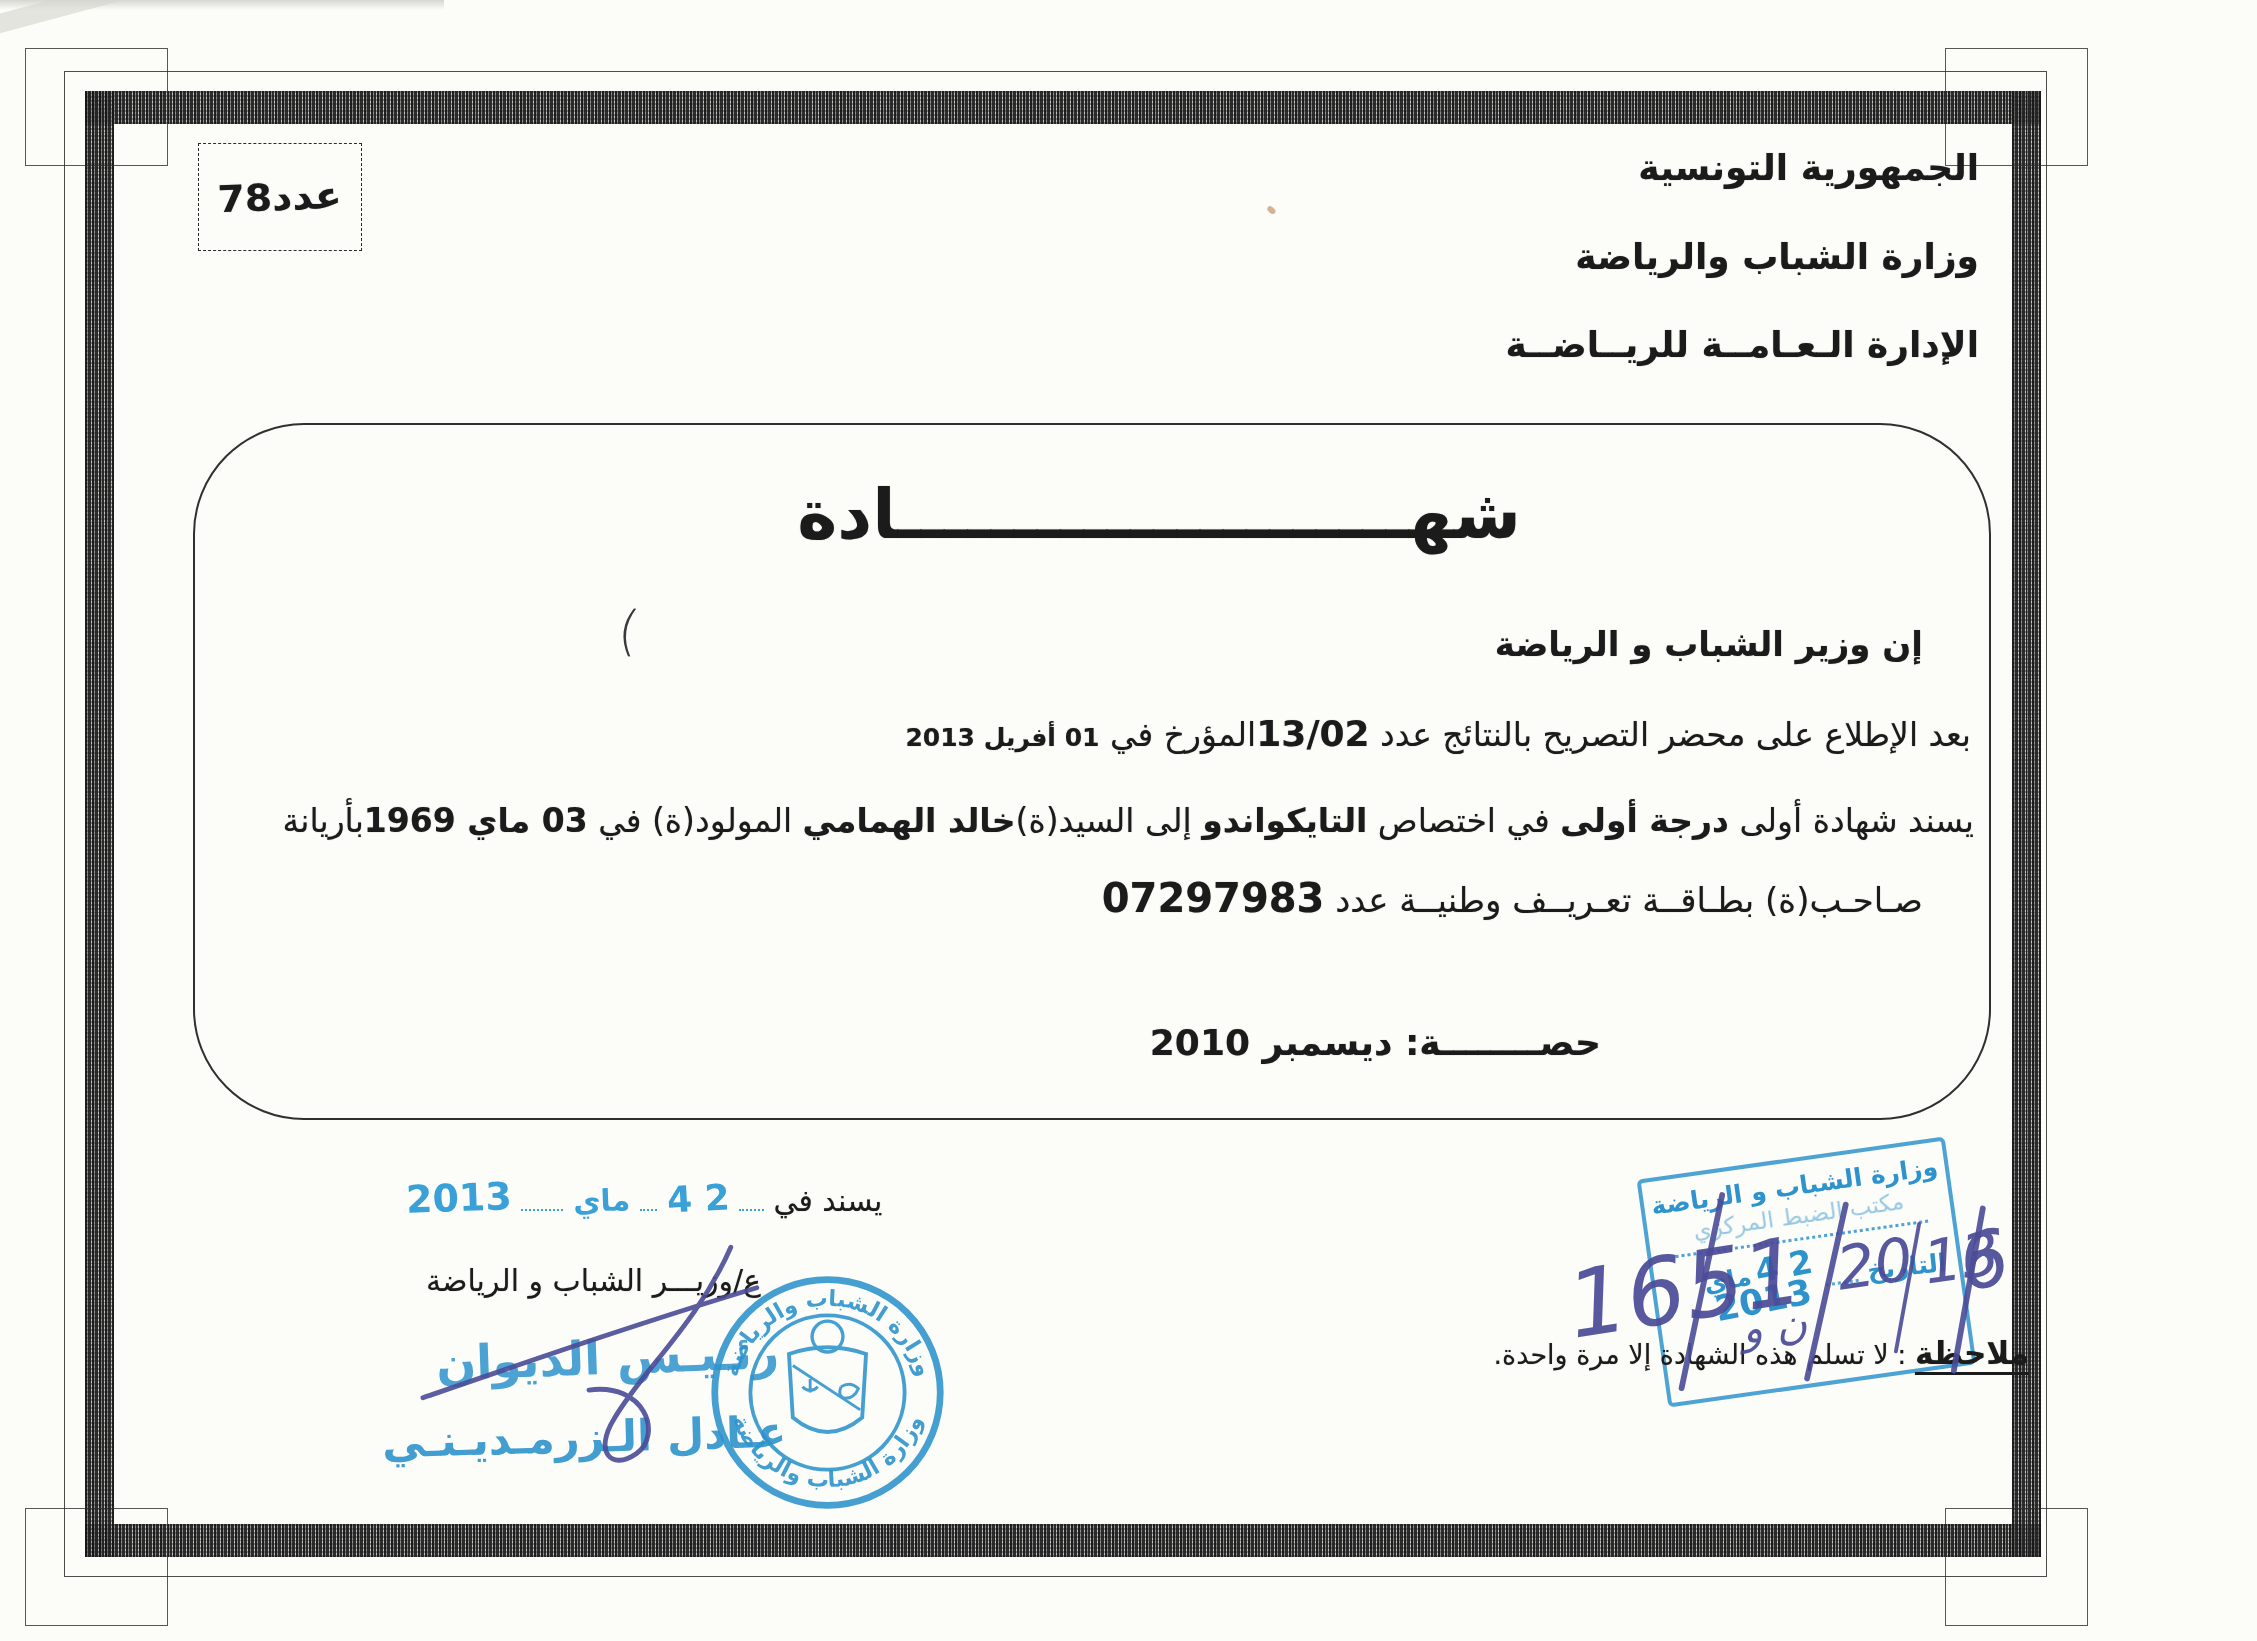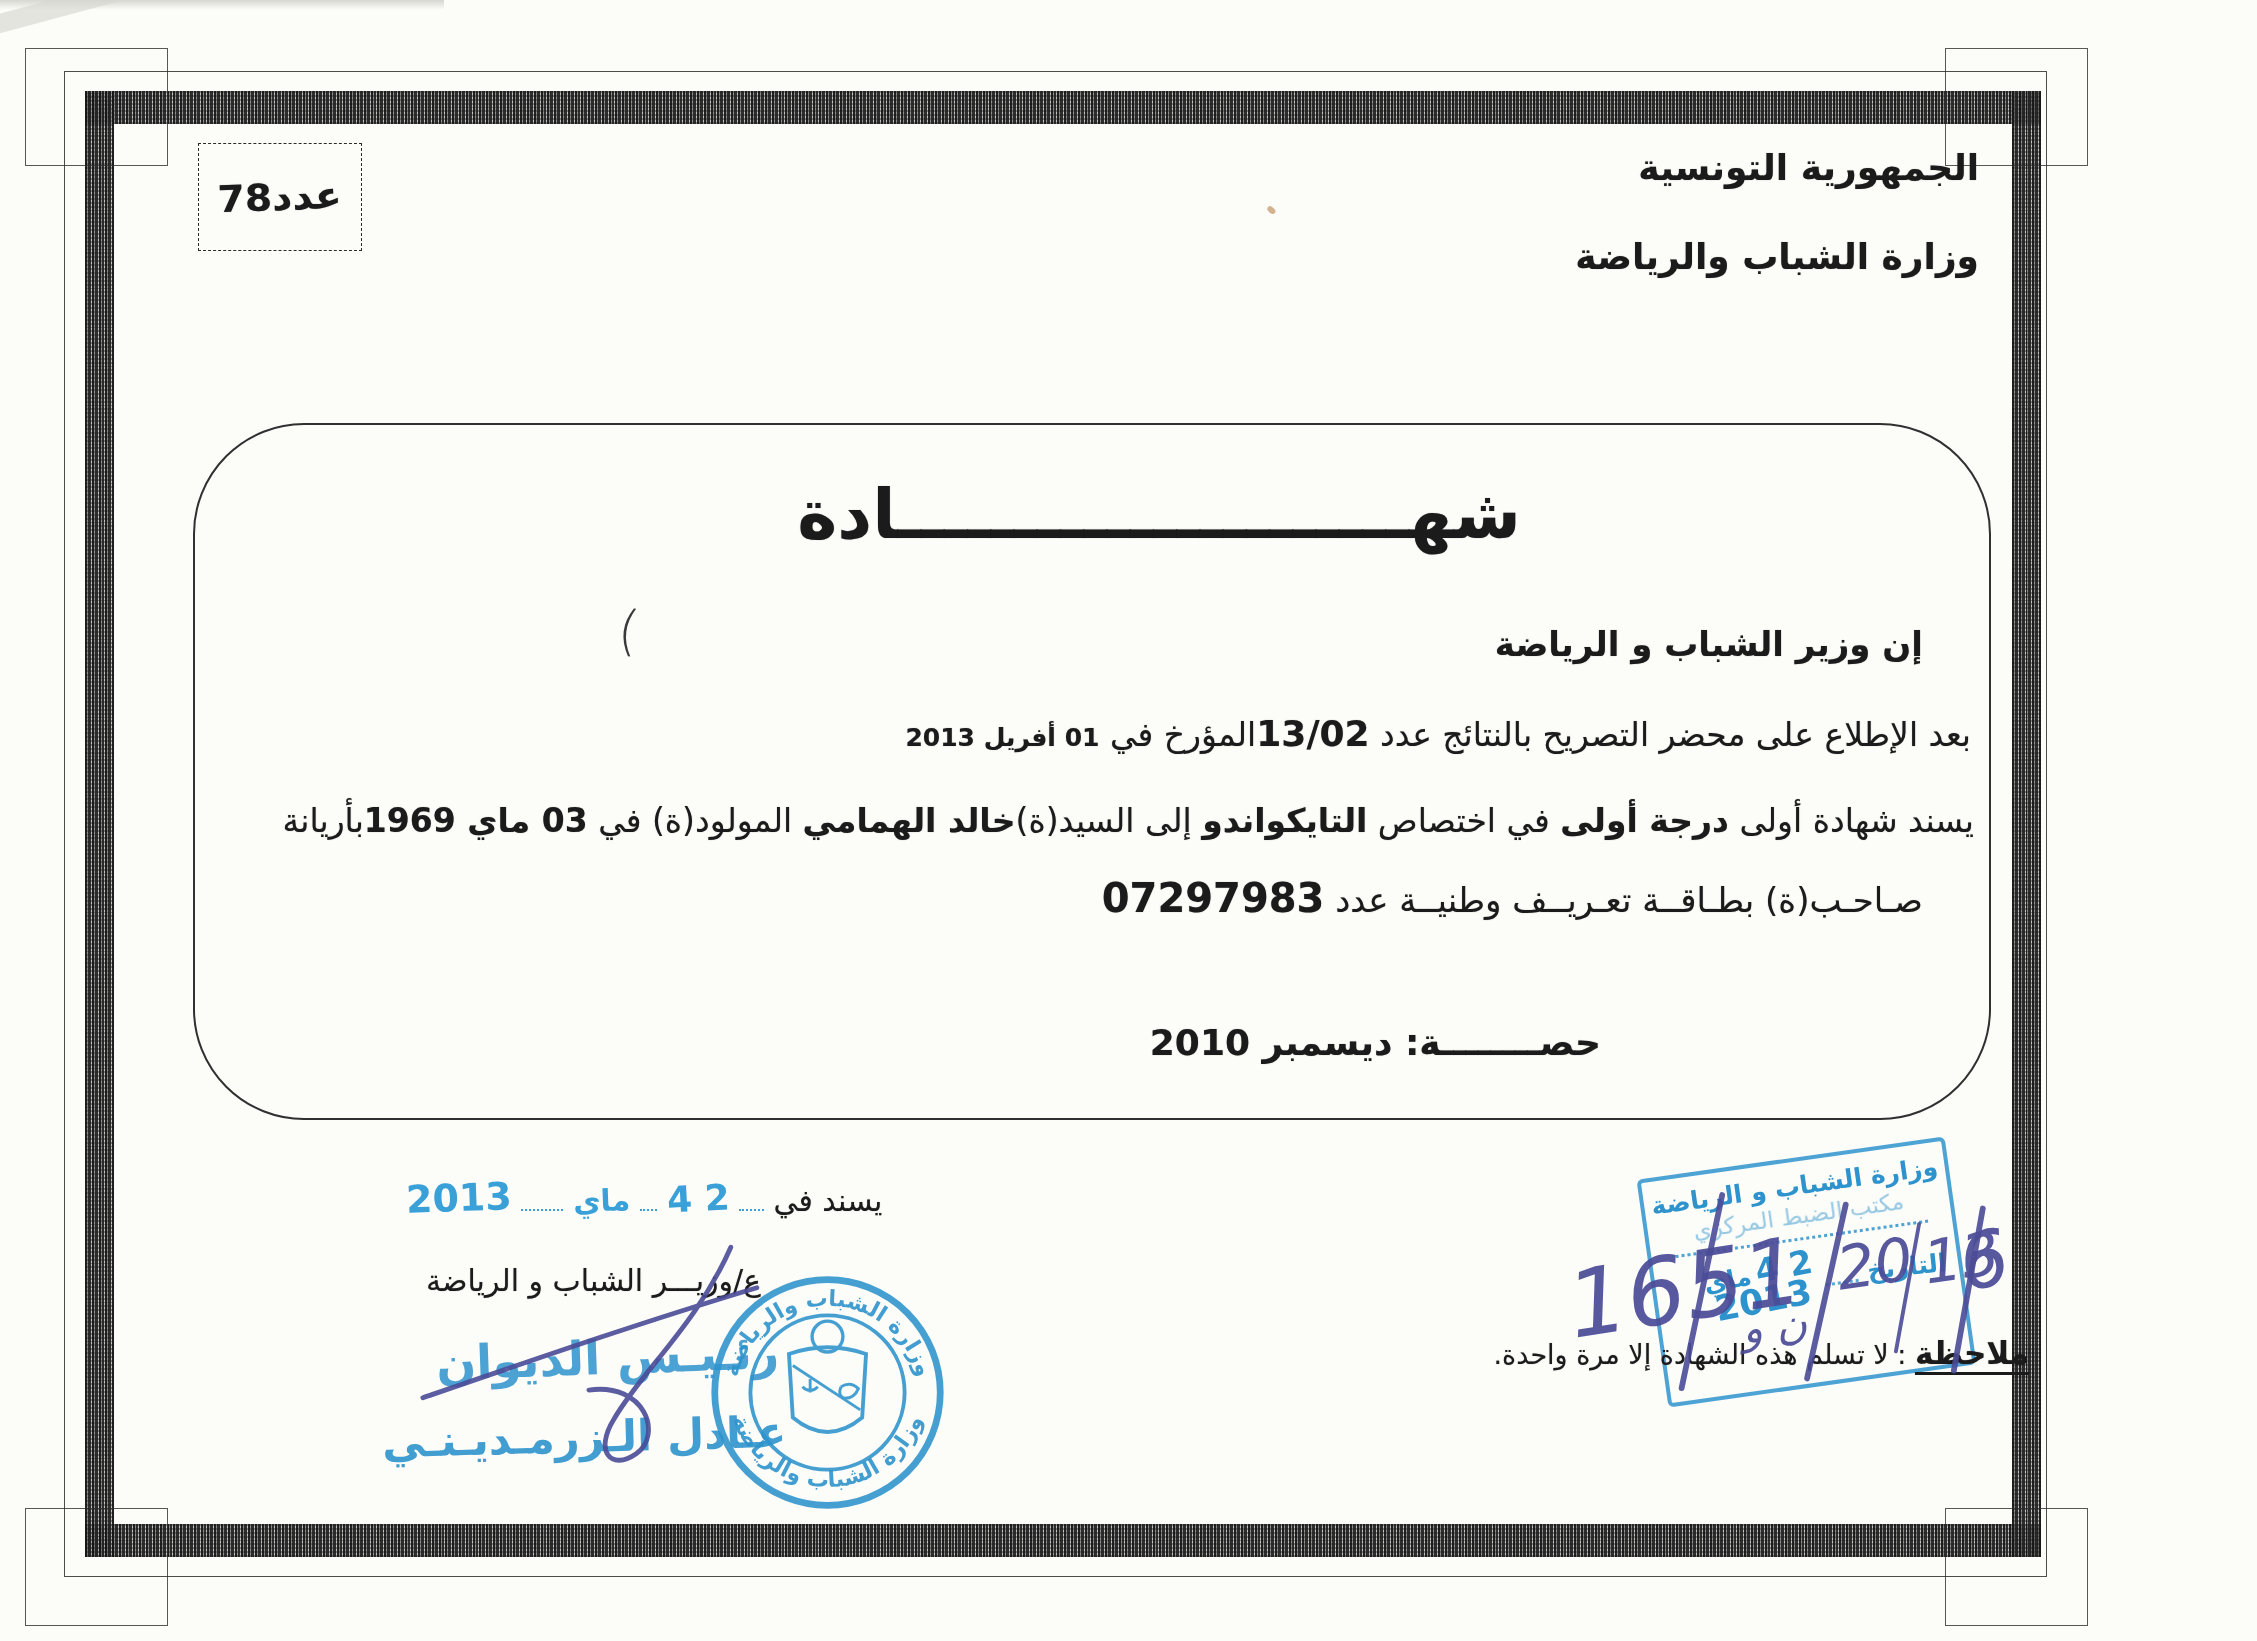--- a/index.html
+++ b/index.html
@@ -102,20 +102,21 @@
   <div class="abs corner-sq" style="left:1945px; top:48px;  width:143px; height:118px;"></div>
   <div class="abs corner-sq" style="left:25px;  top:1508px; width:143px; height:118px;"></div>
   <div class="abs corner-sq" style="left:1945px; top:1508px; width:143px; height:118px;"></div>
 
   <div class="abs serial-box">
     <span class="arab inktext">عدد78</span>
   </div>
 
   <div class="abs hline arab inktext" style="left:1564px; top:147px;">الجمهورية التونسية</div>
   <div class="abs hline arab inktext" style="left:1564px; top:236px;">وزارة الشباب والرياضة</div>
+  <div class="abs hline arab inktext" style="left:1564px; top:324px;">الإدارة الـعـامــة للريــاضــة</div>
 
   <div class="abs cert-box"></div>
 
   <div class="abs cert-title arab inktext" style="left:1159px; top:475px;">شهــــــــــــــــــــــادة</div>
 
   <div class="abs" style="left:618px; top:599px; font-size:54px; font-weight:300; color:#3a3a3a; transform:rotate(7deg);">(</div>
 
   <div class="abs arab inktext" style="right:334px; top:624px; font-size:34px; font-weight:bold;">إن وزير الشباب و الرياضة</div>
 
   <div class="abs arab bodyline inktext" style="right:286px; top:713px;">

